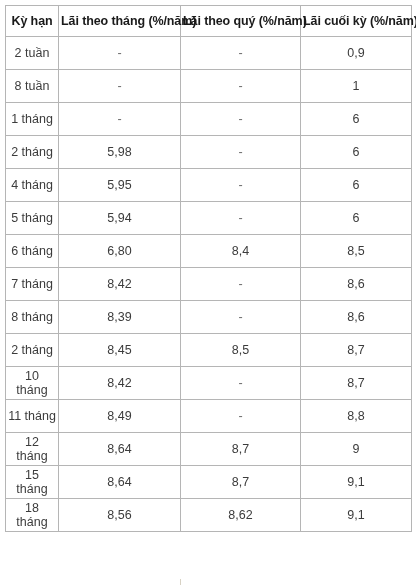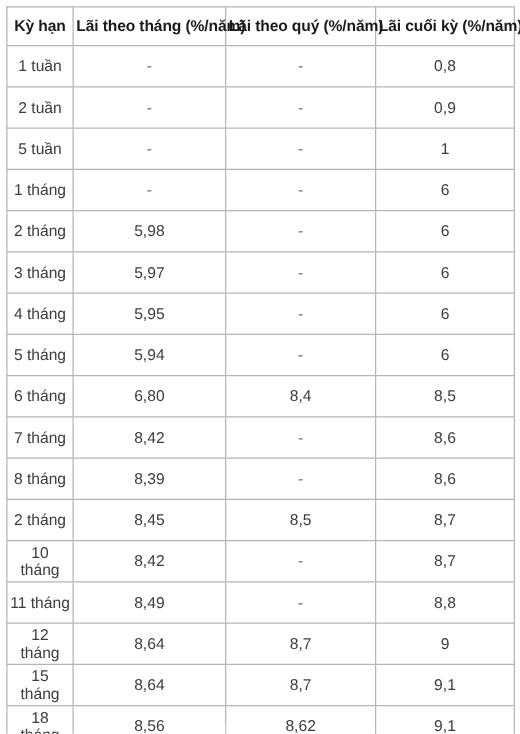--- a/index.html
+++ b/index.html
@@ -98,52 +98,40 @@
     <thead>
       <tr>
         <th>Kỳ hạn</th>
         <th>Lãi theo tháng (%/năm)</th>
         <th>Lãi theo quý (%/năm)</th>
         <th>Lãi cuối kỳ (%/năm)</th>
       </tr>
     </thead>
     <tbody id="table-body">
         <tr>
-          <td class="term-cell">1 tuần</td>
-          <td class=" dash-cell">-</td>
-          <td class=" dash-cell">-</td>
-          <td class="">0,8</td>
-        </tr>
-        <tr>
           <td class="term-cell">2 tuần</td>
           <td class=" dash-cell">-</td>
           <td class=" dash-cell">-</td>
           <td class="">0,9</td>
         </tr>
         <tr>
-          <td class="term-cell">5 tuần</td>
+          <td class="term-cell">8 tuần</td>
           <td class=" dash-cell">-</td>
           <td class=" dash-cell">-</td>
           <td class="">1</td>
         </tr>
         <tr>
           <td class="term-cell">1 tháng</td>
           <td class=" dash-cell">-</td>
           <td class=" dash-cell">-</td>
           <td class="">6</td>
         </tr>
         <tr>
           <td class="term-cell">2 tháng</td>
           <td class="">5,98</td>
-          <td class=" dash-cell">-</td>
-          <td class="">6</td>
-        </tr>
-        <tr>
-          <td class="term-cell">3 tháng</td>
-          <td class="">5,97</td>
           <td class=" dash-cell">-</td>
           <td class="">6</td>
         </tr>
         <tr>
           <td class="term-cell">4 tháng</td>
           <td class="">5,95</td>
           <td class=" dash-cell">-</td>
           <td class="">6</td>
         </tr>
         <tr>

